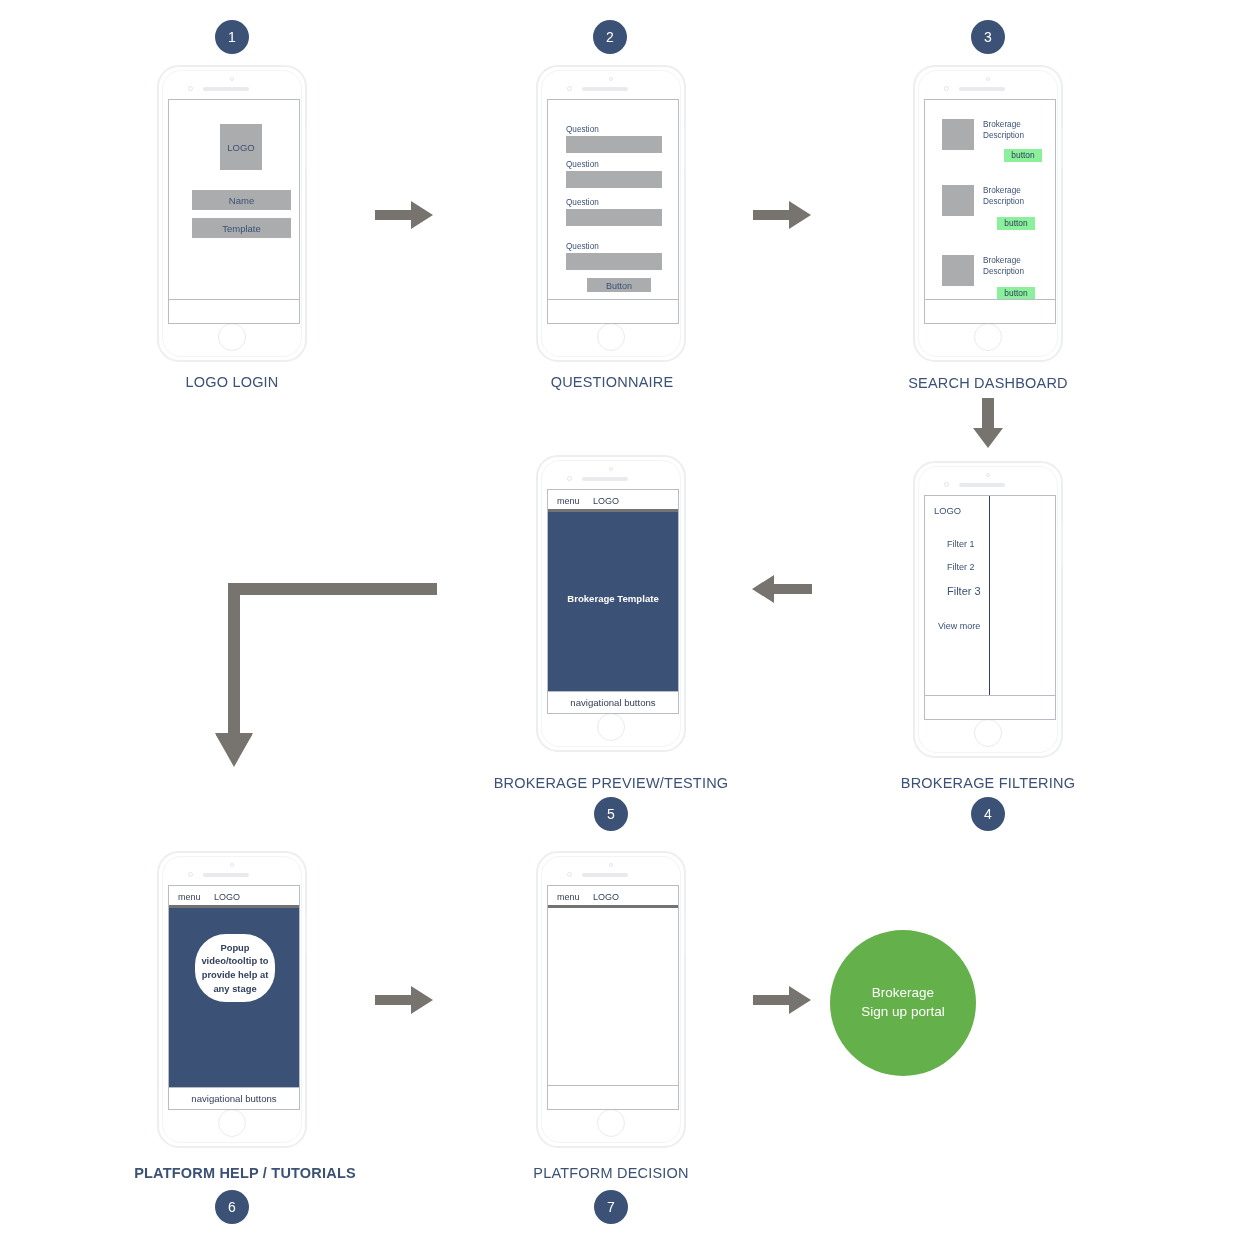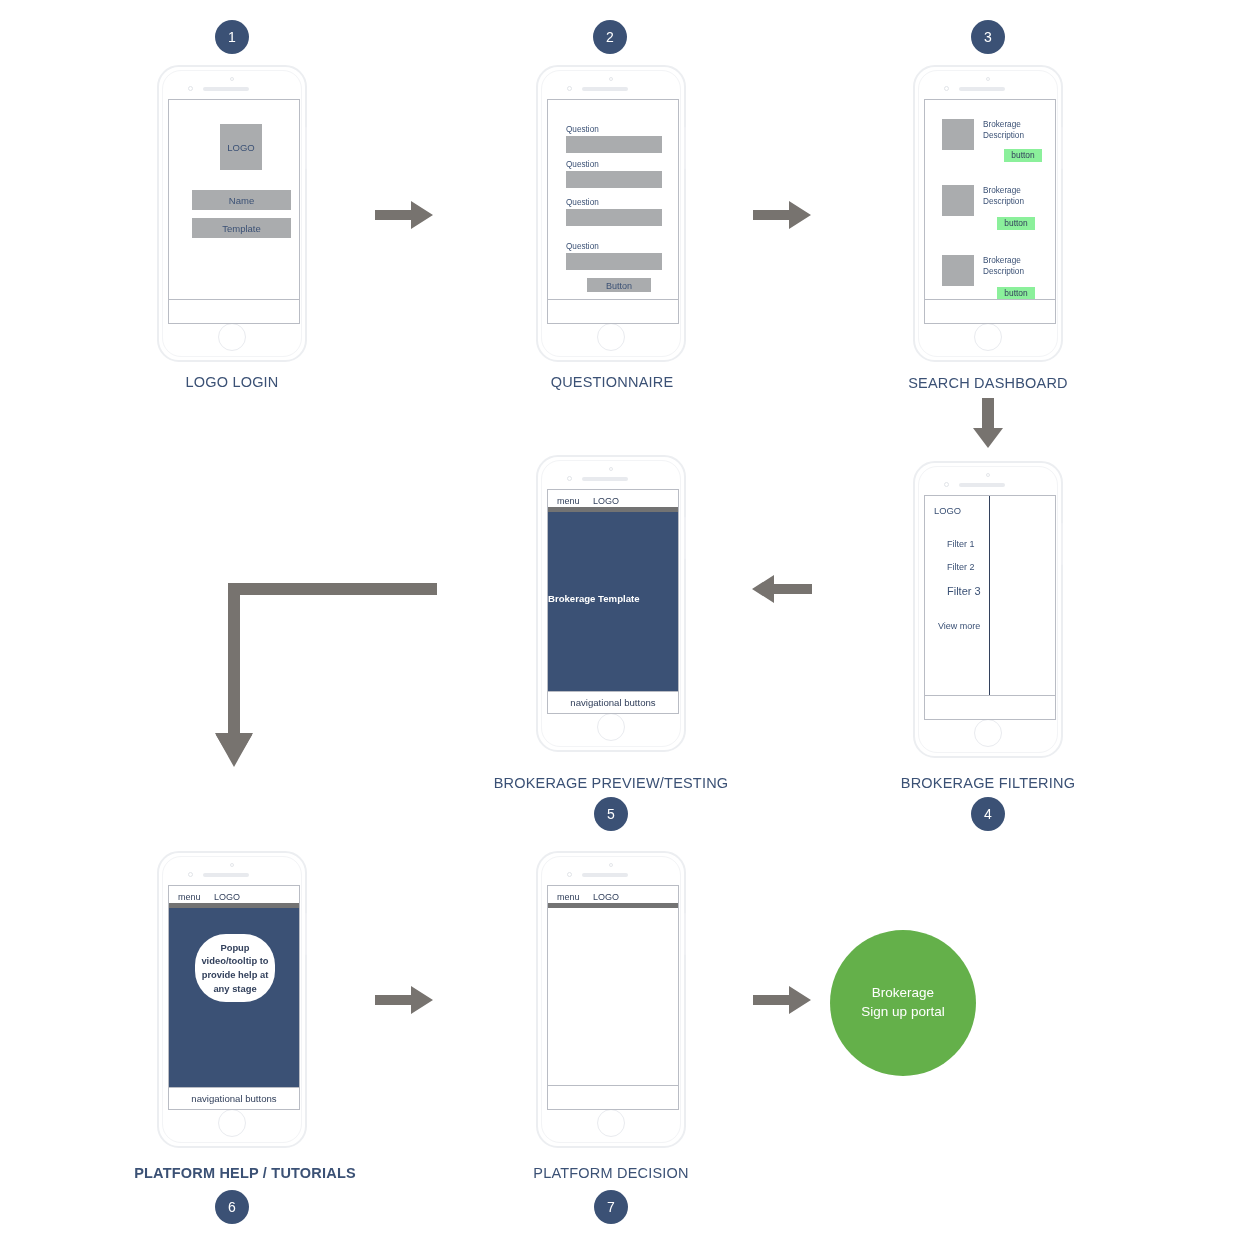--- a/index.html
+++ b/index.html
@@ -158,29 +158,30 @@
   
   .navy-fill {
     position: absolute;
     background: #3b5175;
   }
   .navy-label {
     position: absolute;
     color: #ffffff;
     font-size: 9.6px;
     font-weight: bold;
+    text-align: center;
     line-height: 1.45;
     white-space: pre-line;
   }
   .topbar {
     position: absolute;
     left: 0; top: 0; right: 0;
     height: 22px;
     background: #ffffff;
-    border-bottom: 5px solid #737373;
+    border-bottom: 3px solid #737373;
     box-sizing: border-box;
   }
   .topbar span {
     position: absolute;
     color: #33415c;
     font-size: 9px;
     top: 6px;
   }
   .navbtns {
     position: absolute;

